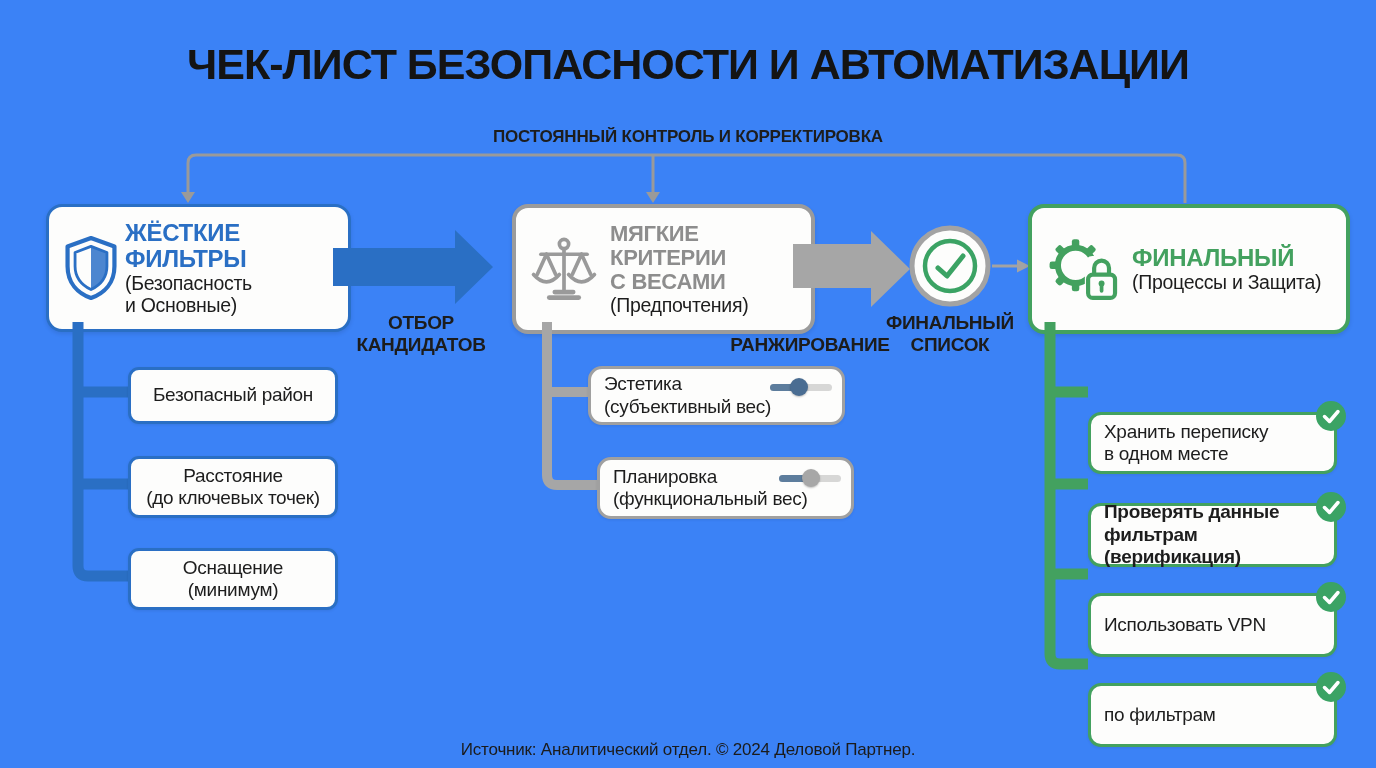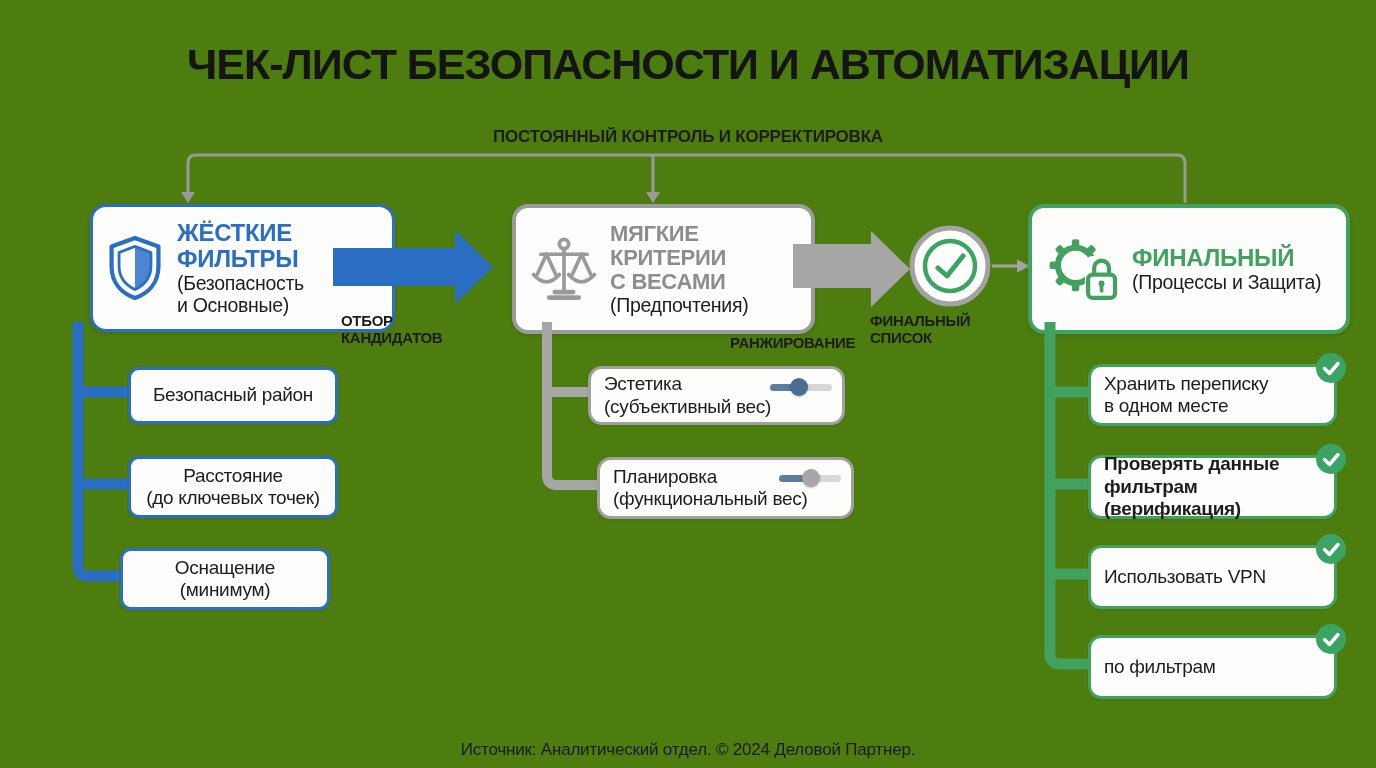--- a/index.html
+++ b/index.html
@@ -1,17 +1,17 @@
 <!DOCTYPE html>
 <html><head>
 <meta charset="utf-8">
 <style>
   html,body{margin:0;padding:0;}
   body{background:#e9e9e7;font-family:"Liberation Sans","DejaVu Sans",sans-serif;}
-  #canvas{position:relative;width:1376px;height:768px;background:#4d7c0f;overflow:hidden;}
+  #canvas{position:relative;width:1376px;height:768px;background:#3b82f6;overflow:hidden;}
 
   .abs{position:absolute;}
   .page-title{left:0;right:0;top:40px;text-align:center;font-size:43px;font-weight:700;
     color:#141414;letter-spacing:-1px;}
   .feedback-label{left:0;right:0;top:127px;text-align:center;font-size:17px;font-weight:700;
     color:#1d1d1d;letter-spacing:-0.2px;}
 
   .main-box{position:absolute;background:#fdfdfc;border-radius:16px;display:flex;align-items:center;
     box-shadow:0 2px 4px rgba(0,0,0,0.10);}
   .main-box.blue{border:3.5px solid #2a6fc4;}
@@ -23,23 +23,23 @@
   .mb-title.blue-t{color:#2a6fc4;}
   .mb-title.gray-t{color:#8d8d8d;font-size:22px;}
   .mb-title.green-t{color:#43a15f;}
   .mb-sub{font-size:19.5px;line-height:1.14;color:#1d1d1d;letter-spacing:-0.3px;}
 
   .item-box{position:absolute;background:#fdfdfc;display:flex;flex-direction:column;justify-content:center;
     box-shadow:0 1px 3px rgba(0,0,0,0.08);}
   .item-line{font-size:19px;line-height:1.18;color:#1d1d1d;letter-spacing:-0.3px;}
   .blue-item{border:3px solid #2a6fc4;border-radius:11px;align-items:center;text-align:center;}
   .gray-item{border:3px solid #a0a0a0;border-radius:14px;padding-left:13px;align-items:flex-start;}
-  .green-item{border:3px solid #43a15f;border-radius:13px;padding-left:13px;align-items:flex-start;}
-
-  .arrow-label{position:absolute;font-size:15px;font-weight:700;color:#1c1c1c;
+  .green-item{border:3px solid #43a15f;border-radius:13px;padding-left:13px;align-items:flex-start;margin-top:48px;}
+
+  .arrow-label{position:absolute;text-align:center;font-size:19px;font-weight:700;color:#1c1c1c;
     line-height:1.14;letter-spacing:-0.3px;}
 
   .slider{position:absolute;right:10px;top:9px;width:62px;height:18px;}
   .sl-track{position:absolute;left:0;right:0;top:5.5px;height:7px;border-radius:4px;background:#d7d7d6;}
   .sl-fill{position:absolute;left:0;top:0;bottom:0;border-radius:4px;background:#5d7d9d;width:45%;}
   .sl-knob{position:absolute;top:0;width:18px;height:18px;border-radius:50%;background:#4a6d92;
     box-shadow:0 1px 2px rgba(0,0,0,0.25);}
 
   .badge{position:absolute;right:-12px;top:-14px;width:30px;height:30px;}
 
@@ -54,21 +54,21 @@
 
   <div class="abs feedback-label">ПОСТОЯННЫЙ КОНТРОЛЬ И КОРРЕКТИРОВКА</div>
 
   <svg class="abs" style="left:0;top:0;" width="1376" height="215">
     <path d="M188,193 V163 Q188,155 196,155 H1177 Q1185,155 1185,163 V203" fill="none" stroke="#9a9a9a" stroke-width="3"></path>
     <path d="M653,155 V193" fill="none" stroke="#9a9a9a" stroke-width="3"></path>
     <polygon points="181,192 195,192 188,203" fill="#9a9a9a"></polygon>
     <polygon points="646,192 660,192 653,203" fill="#9a9a9a"></polygon>
   </svg>
 
-  <div class="main-box blue" style="left:46px;top:204px;width:287px;height:122px;padding-left:12px;gap:12px;margin-left:44px;">
+  <div class="main-box blue" style="left:46px;top:204px;width:287px;height:122px;padding-left:12px;gap:4px;">
     <span class="mb-icon">
       <svg width="60" height="68" viewBox="0 0 64 72">
         <path d="M32 4 L57 13 V34 C57 52 46 63 32 68 C18 63 7 52 7 34 V13 Z" fill="#fdfdfc" stroke="#2a6fc4" stroke-width="4.5" stroke-linejoin="round"></path>
         <path d="M32 13 L49 19.5 V34 C49 47 41 54.5 32 59 Z" fill="#4c86d0"></path>
         <path d="M32 13 L49 19.5 V34 C49 47 41 54.5 32 59 C23 54.5 15 47 15 34 V19.5 Z" fill="none" stroke="#2a6fc4" stroke-width="3" stroke-linejoin="round"></path>
       </svg>
     </span>
     <span class="mb-text">
       <span class="mb-title blue-t">ЖЁСТКИЕ</span>
       <span class="mb-title blue-t">ФИЛЬТРЫ</span>
@@ -90,21 +90,21 @@
   </svg>
 
   <div class="item-box blue-item" style="left:128px;top:367px;width:204px;height:51px;">
     <div class="item-line">Безопасный район</div>
     <div class="item-line"></div>
   </div>
   <div class="item-box blue-item" style="left:128px;top:456px;width:204px;height:56px;">
     <div class="item-line">Расстояние</div>
     <div class="item-line">(до ключевых точек)</div>
   </div>
-  <div class="item-box blue-item" style="left:120px;top:548px;width:204px;height:56px;text-align:right;">
+  <div class="item-box blue-item" style="left:128px;top:548px;width:204px;height:56px;text-align:right;">
     <div class="item-line">Оснащение</div>
     <div class="item-line">(минимум)</div>
   </div>
 
   <div class="main-box gray" style="left:512px;top:204px;width:283px;height:122px;padding-left:12px;gap:10px;">
     <span class="mb-icon">
       <svg width="72" height="72" viewBox="0 0 78 76">
         <g fill="none" stroke="#9a9a9a" stroke-width="4" stroke-linecap="round">
           <circle cx="39" cy="11" r="5"></circle>
           <line x1="39" y1="16.5" x2="39" y2="61"></line>

